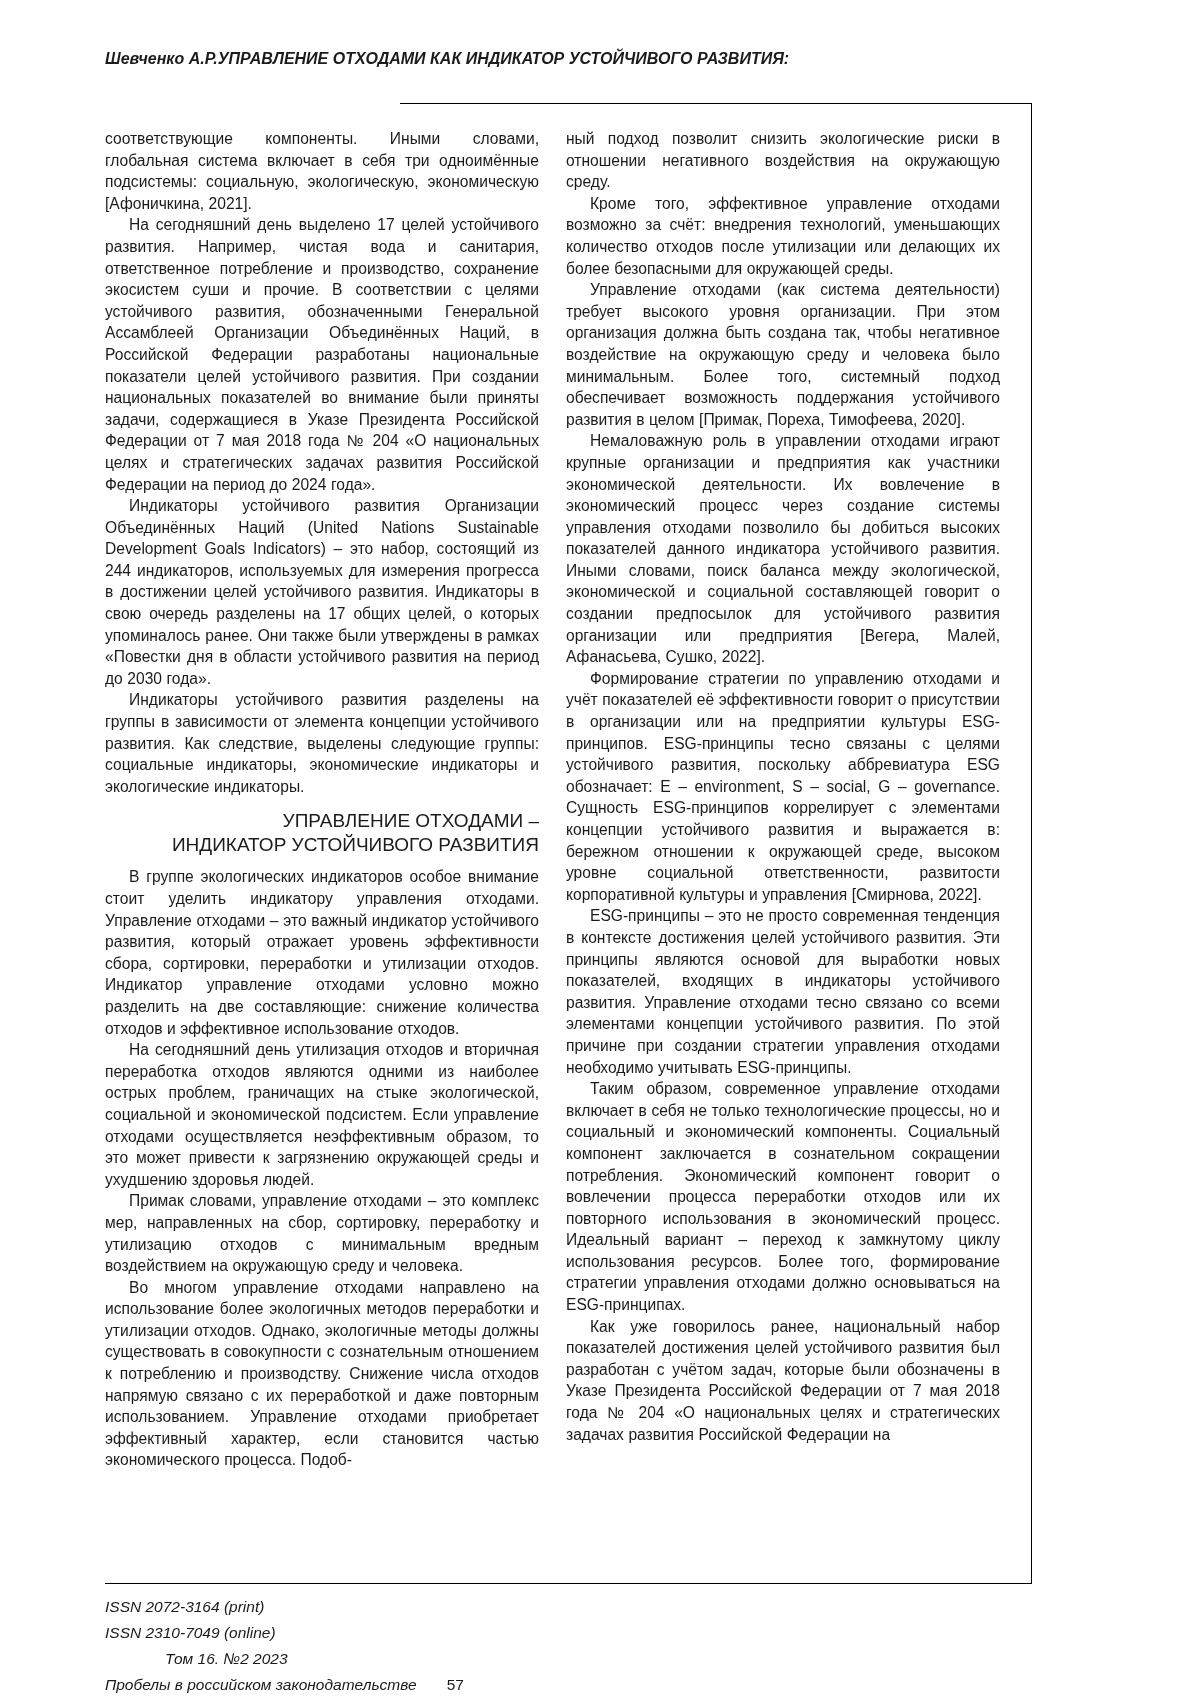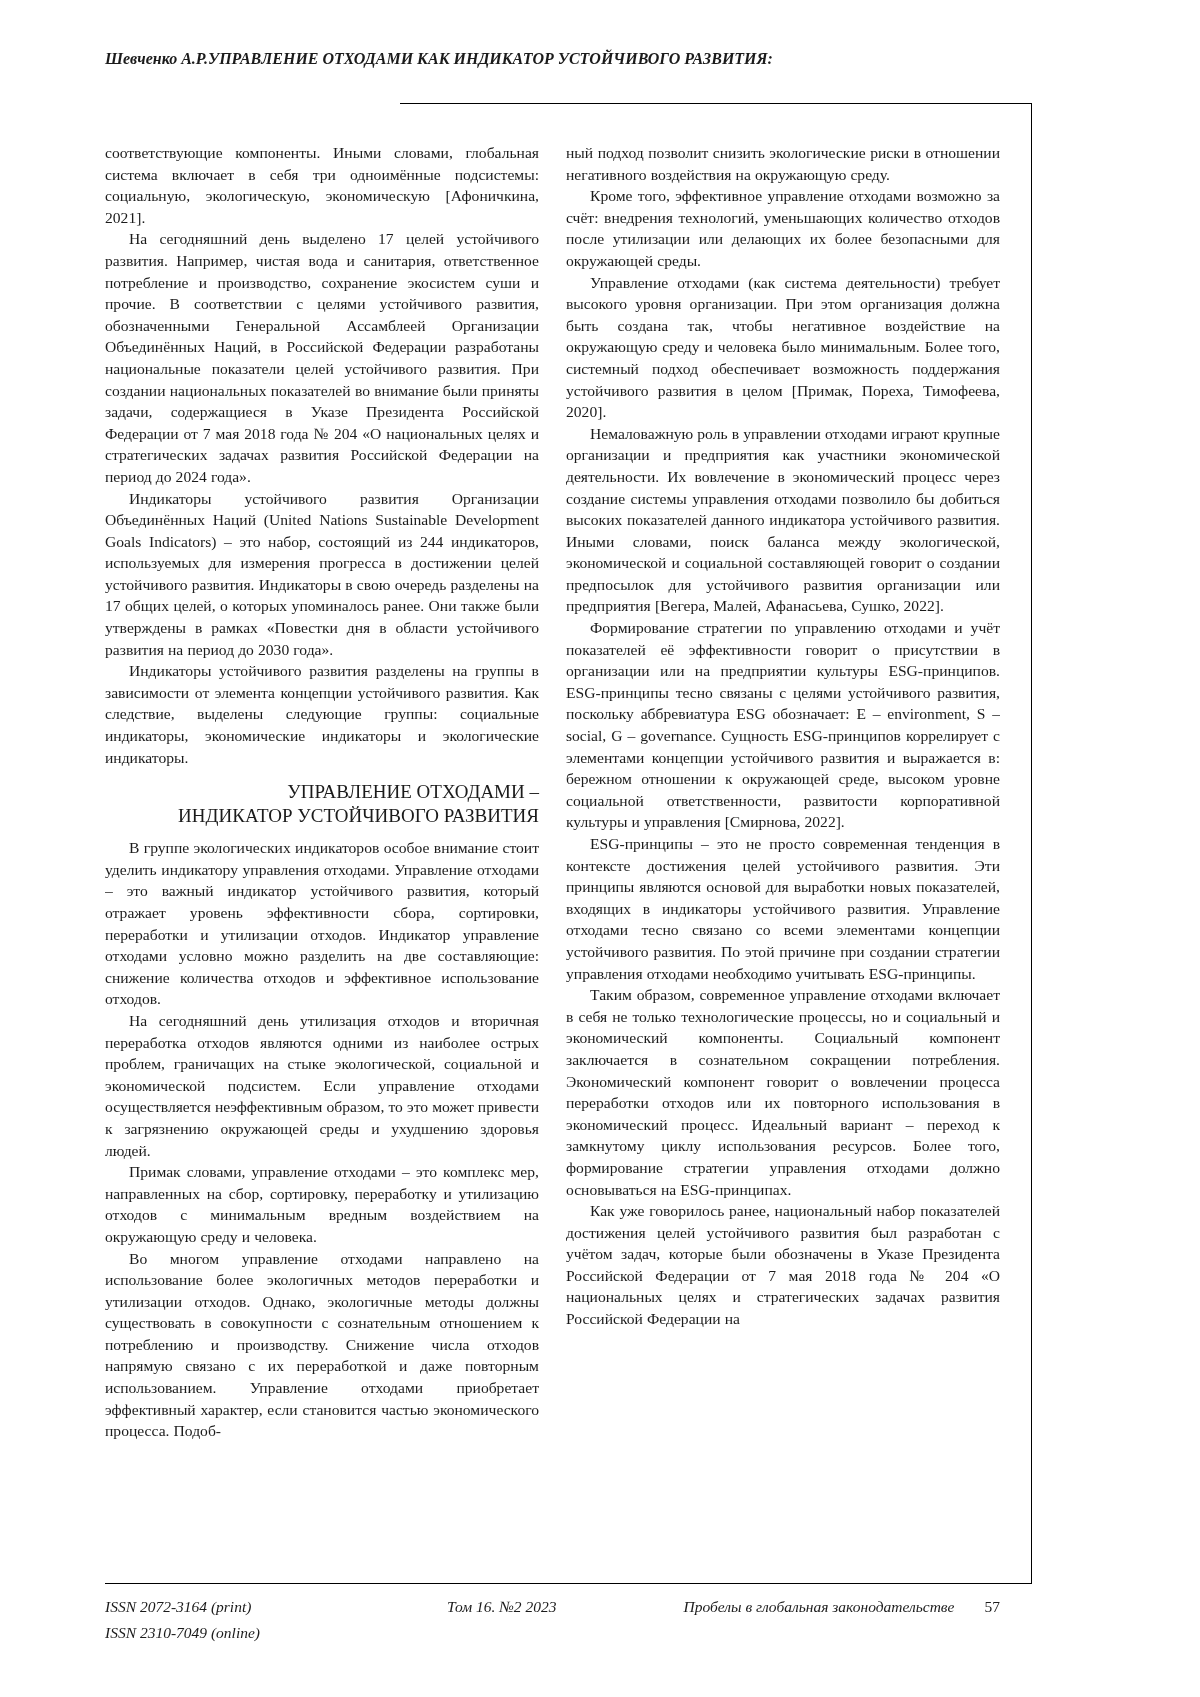--- a/index.html
+++ b/index.html
@@ -1,15 +1,15 @@
 <!DOCTYPE html>
 <html lang="ru"><head>
 <meta charset="utf-8">
 <style>
-  * { margin: 0; padding: 0; box-sizing: border-box; font-family: Liberation Serif, serif; }
+  * { margin: 0; padding: 0; box-sizing: border-box; }
   html, body { background: #ffffff; }
   .page {
     position: relative;
     width: 1200px;
     height: 1697px;
     margin: 0 auto;
     background: #ffffff;
     color: #1b1b1b;
     font-family: "Liberation Sans", "DejaVu Sans", sans-serif;
     overflow: hidden;
@@ -61,21 +61,20 @@
     left: 105px;
     width: 895px; 
     height: 1445px;
     display: flex;
     gap: 27px;
     overflow: hidden;
   }
   .col {
     flex: 1 1 0;
     min-width: 0;
-    margin-top: 14px;
   }
   .col p.para {
     font-size: 15.6px;
     line-height: 21.6px;
     text-align: justify;
     text-indent: 24px;
     hyphens: auto;
     -webkit-hyphens: auto;
     word-spacing: 0.2px;
   }
@@ -101,20 +100,21 @@
     position: absolute;
     top: 1594px;
     left: 105px;
     width: 895px; 
     display: flex;
     justify-content: space-between;
     align-items: flex-start;
     font-size: 15.5px;
     font-style: italic;
     line-height: 26px;
+    flex-direction: column;
   }
   .footer-issn { white-space: nowrap; }
   .footer-volume { white-space: nowrap; padding-left: 60px; }
   .footer-journal { white-space: nowrap; display: flex; align-items: baseline; }
   .footer-pageno {
     font-style: normal;
     margin-left: 30px;
   }
 </style>
 </head>
@@ -162,18 +162,18 @@
 
   <div class="footer-rule"></div>
 
   <footer class="page-footer">
     <div class="footer-issn">
       <div>ISSN 2072-3164 (print)</div>
       <div>ISSN 2310-7049 (online)</div>
     </div>
     <div class="footer-volume">Том 16. №2  2023</div>
     <div class="footer-journal">
-      <span>Пробелы в глобальная законодательстве</span>
+      <span>Пробелы в российском законодательстве</span>
       <span class="footer-pageno">57</span>
     </div>
   </footer>
 
 </div>
 
 </body></html>

